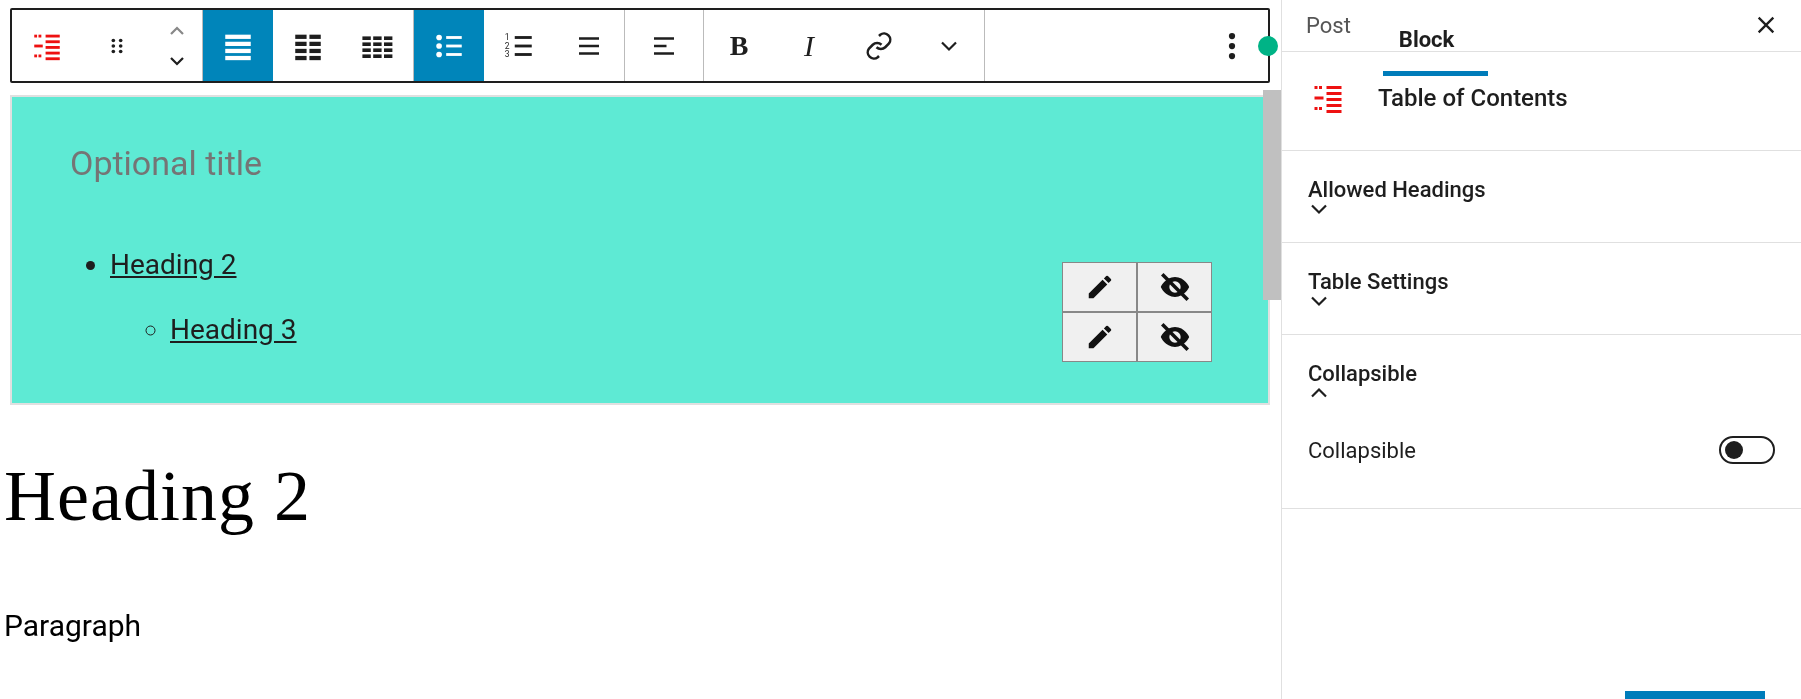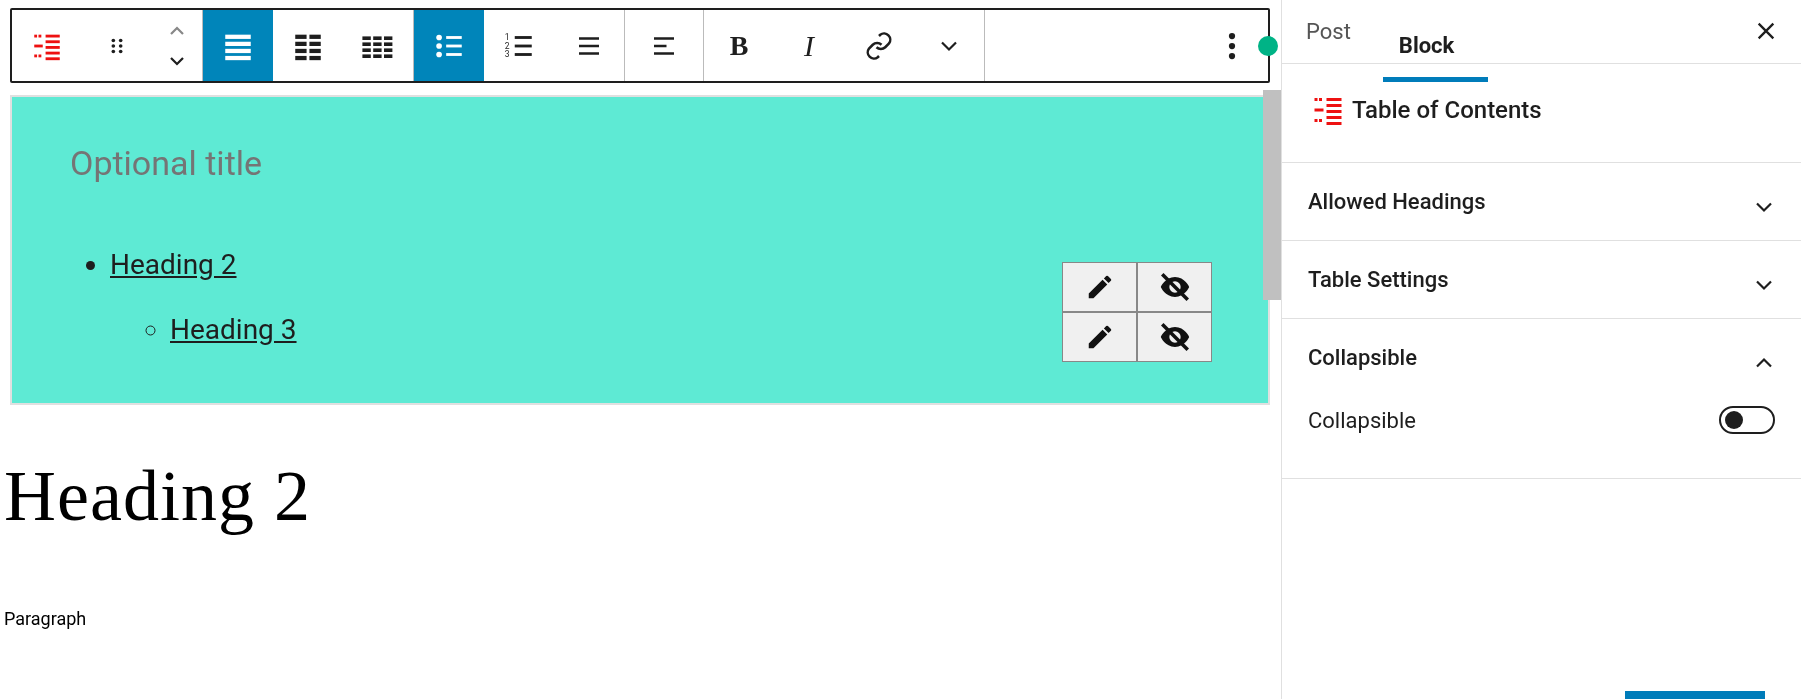--- a/index.html
+++ b/index.html
@@ -94,21 +94,21 @@
   }
   .h2 {
     font-family: "Georgia", "Times New Roman", serif;
     font-size: 72px;
     font-weight: 400;
     margin: 50px 0 0 4px;
     color: #000;
     letter-spacing: 1px;
   }
   .para {
-    font-size: 18px;
+    font-size: 30px;
     margin: 70px 0 0 4px;
     color: #000;
   }
 
   .scroll-thumb {
     position: absolute;
     right: -1px;
     top: 90px;
     width: 18px;
     height: 210px;
@@ -121,21 +121,21 @@
     right: 0;
     top: 0;
     width: 520px;
     height: 699px;
     border-left: 1px solid #e0e0e0;
     background: #fff;
   }
   .tabs {
     display: flex;
     align-items: center;
-    height: 64px;
+    height: 52px;
     border-bottom: 1px solid #e0e0e0;
     padding: 0 20px;
   }
   .tab {
     padding: 0 4px;
     margin-right: 40px;
     font-size: 22px;
     color: #555;
     height: 70px;
     display: flex;
@@ -158,31 +158,32 @@
     font-size: 30px;
     cursor: pointer;
     color: #1e1e1e;
     font-weight: 300;
     padding: 4px;
   }
   .block-title-row {
     display: flex;
     align-items: center;
     padding: 28px 20px 34px 28px;
-    gap: 6px;
+    gap: 32px;
     border-bottom: 1px solid #e0e0e0;
   }
   .block-title-row .lbl { font-size: 24px; font-weight: 500; }
   .panel {
     border-bottom: 1px solid #e0e0e0;
     padding: 26px 26px;
     display: flex;
-    align-items: flex-end;
+    align-items: flex-start;
     justify-content: space-between;
     cursor: pointer;
+    flex-direction: column;
   }
   .panel .name { font-size: 22px; font-weight: 500;}
   .chev { color:#1e1e1e; }
   .panel-body {
     padding: 10px 26px 44px 26px;
     display: flex;
     align-items: center;
     justify-content: space-between;
   }
   .panel-body .label { font-size: 22px; color:#1e1e1e; }

